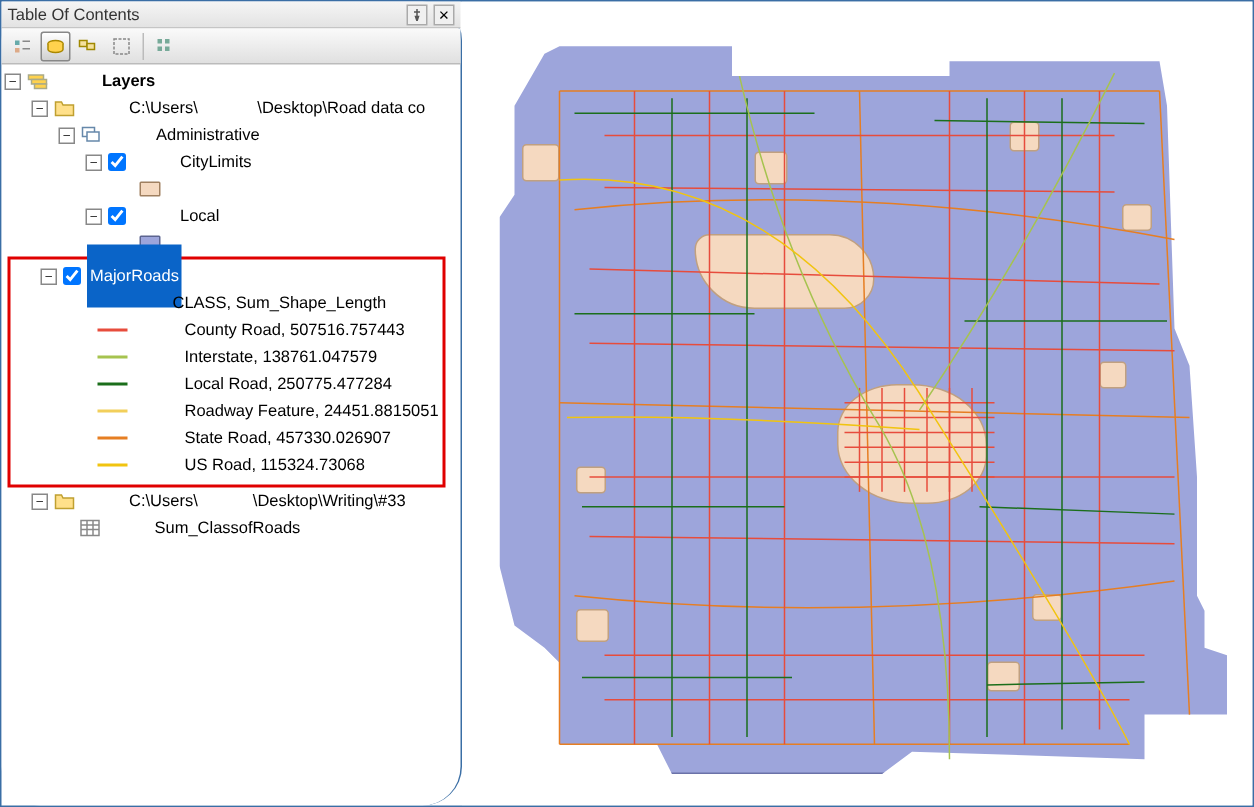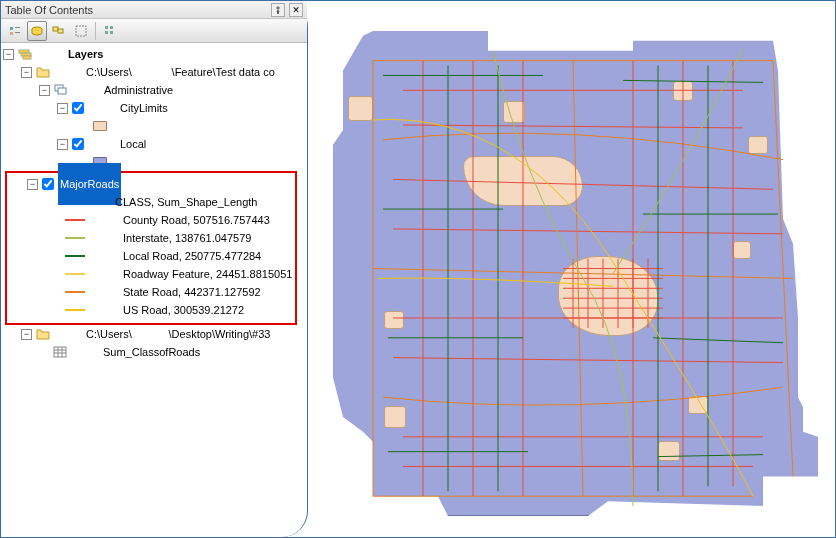--- a/index.html
+++ b/index.html
@@ -98,21 +98,21 @@
       <span class="label bold">Layers</span>
     </div>
     <div class="tree-row">
       <span class="spacer"></span>
       <span class="exp">−</span>
       <span class="icon folder-icon">
           <svg width="14" height="12">
             <path d="M1 2 h4 l1 2 h7 v7 h-12 z" fill="#ffe08a" stroke="#c0a030"></path>
           </svg>
         </span>
-      <span class="label"><span>C:\Users\</span>&nbsp;&nbsp;&nbsp;&nbsp;&nbsp;&nbsp;&nbsp;&nbsp;&nbsp;&nbsp;&nbsp;&nbsp;&nbsp;<span>\Feature\Test data co</span></span>
+      <span class="label"><span>C:\Users\</span>&nbsp;&nbsp;&nbsp;&nbsp;&nbsp;&nbsp;&nbsp;&nbsp;&nbsp;&nbsp;&nbsp;&nbsp;&nbsp;<span>\Desktop\Road data co</span></span>
     </div>
     <div class="tree-row">
       <span class="spacer"></span>
         <span class="spacer"></span>
       <span class="exp">−</span>
       <span class="icon dblayers-icon">
           <svg width="14" height="14">
             <rect x="1" y="2" width="8" height="6" fill="#fff" stroke="#68a"></rect>
             <rect x="4" y="5" width="8" height="6" fill="#fff" stroke="#68a"></rect>
           </svg>
@@ -193,28 +193,28 @@
             <span class="spacer"></span>
             <span style="width:18px;display:inline-block"></span>
             <span class="line-swatch" style="background:#f2cf5b"></span>
             <span class="label">Roadway Feature, 24451.8815051</span>
           </div>
           <div class="tree-row">
             <span class="spacer"></span>
             <span class="spacer"></span>
             <span style="width:18px;display:inline-block"></span>
             <span class="line-swatch" style="background:#e67e22"></span>
-            <span class="label">State Road, 442371.127592</span>
+            <span class="label">State Road, 457330.026907</span>
           </div>
           <div class="tree-row">
             <span class="spacer"></span>
             <span class="spacer"></span>
             <span style="width:18px;display:inline-block"></span>
             <span class="line-swatch" style="background:#f1c40f"></span>
-            <span class="label">US Road, 300539.21272</span>
+            <span class="label">US Road, 115324.73068</span>
           </div>
         </div>
     </div>
 
     <div class="tree-row">
       <span class="spacer"></span>
       <span class="exp">−</span>
       <span class="icon folder-icon">
           <svg width="14" height="12">
             <path d="M1 2 h4 l1 2 h7 v7 h-12 z" fill="#ffe08a" stroke="#c0a030"></path>

